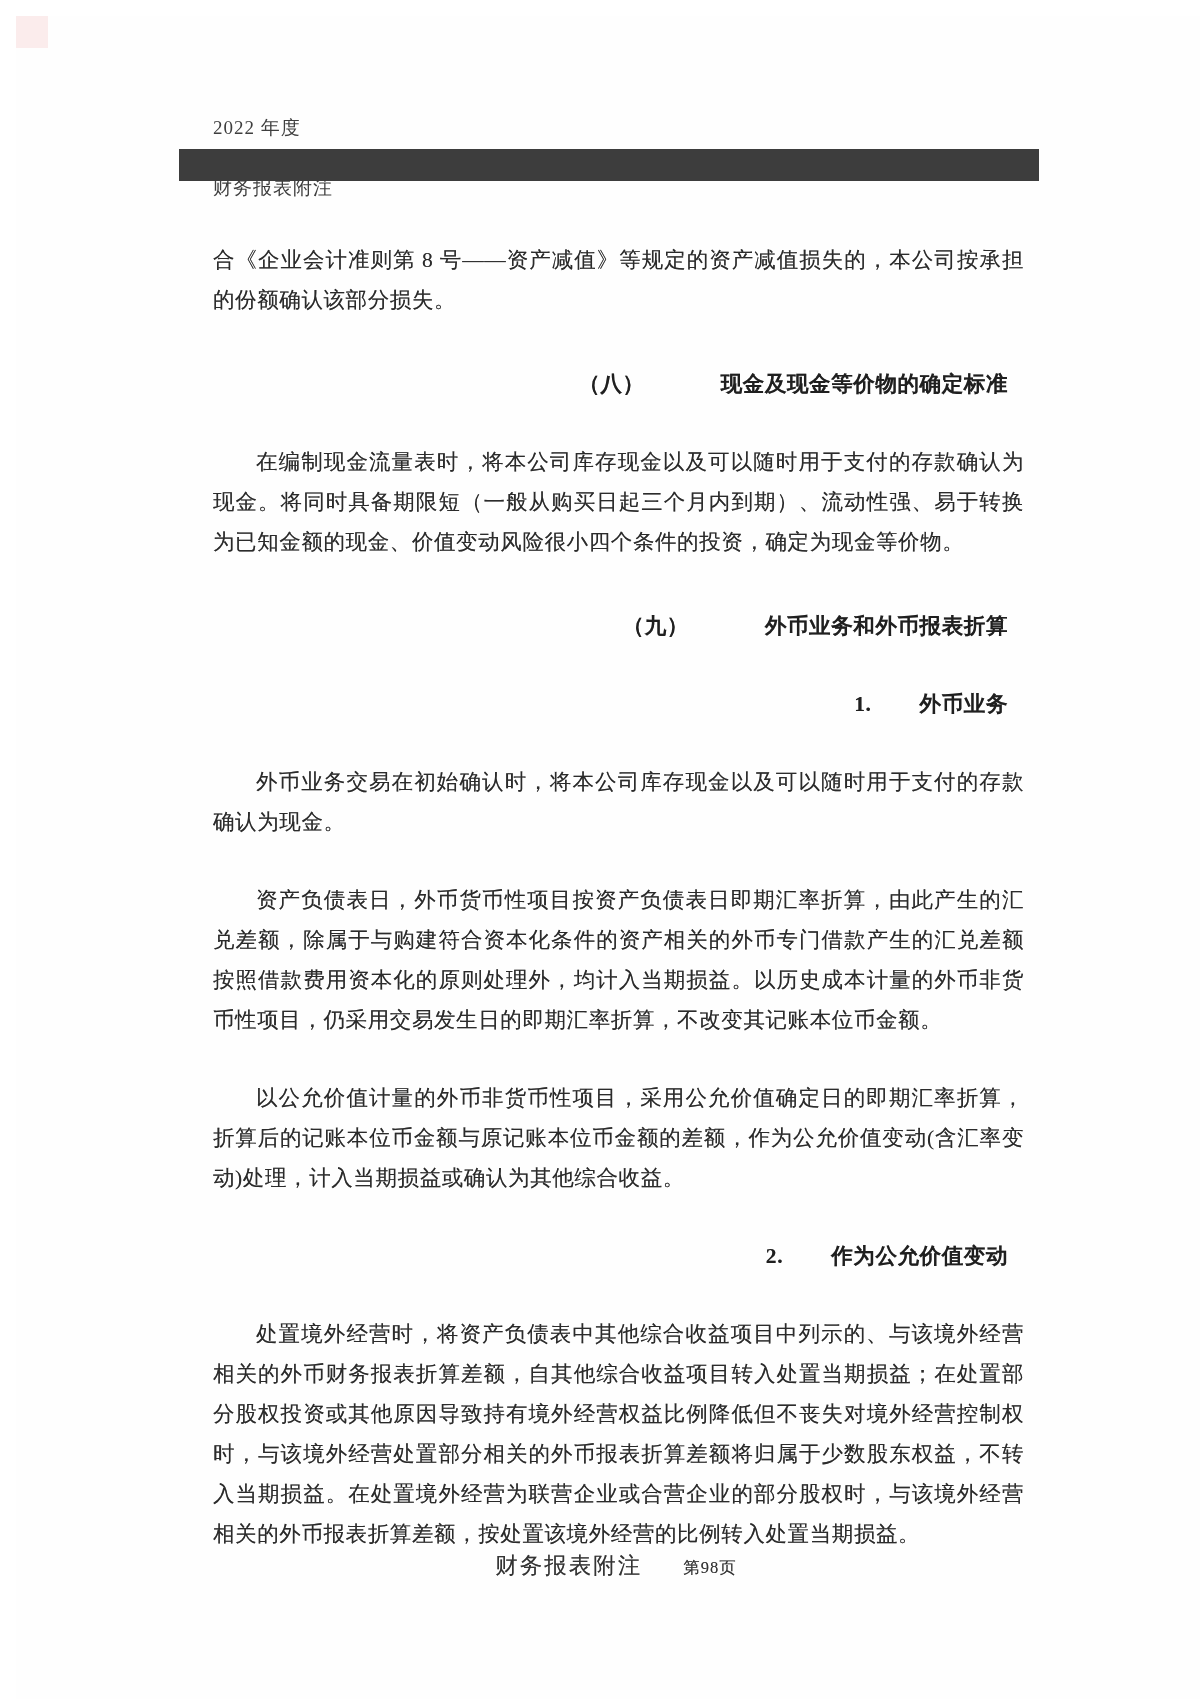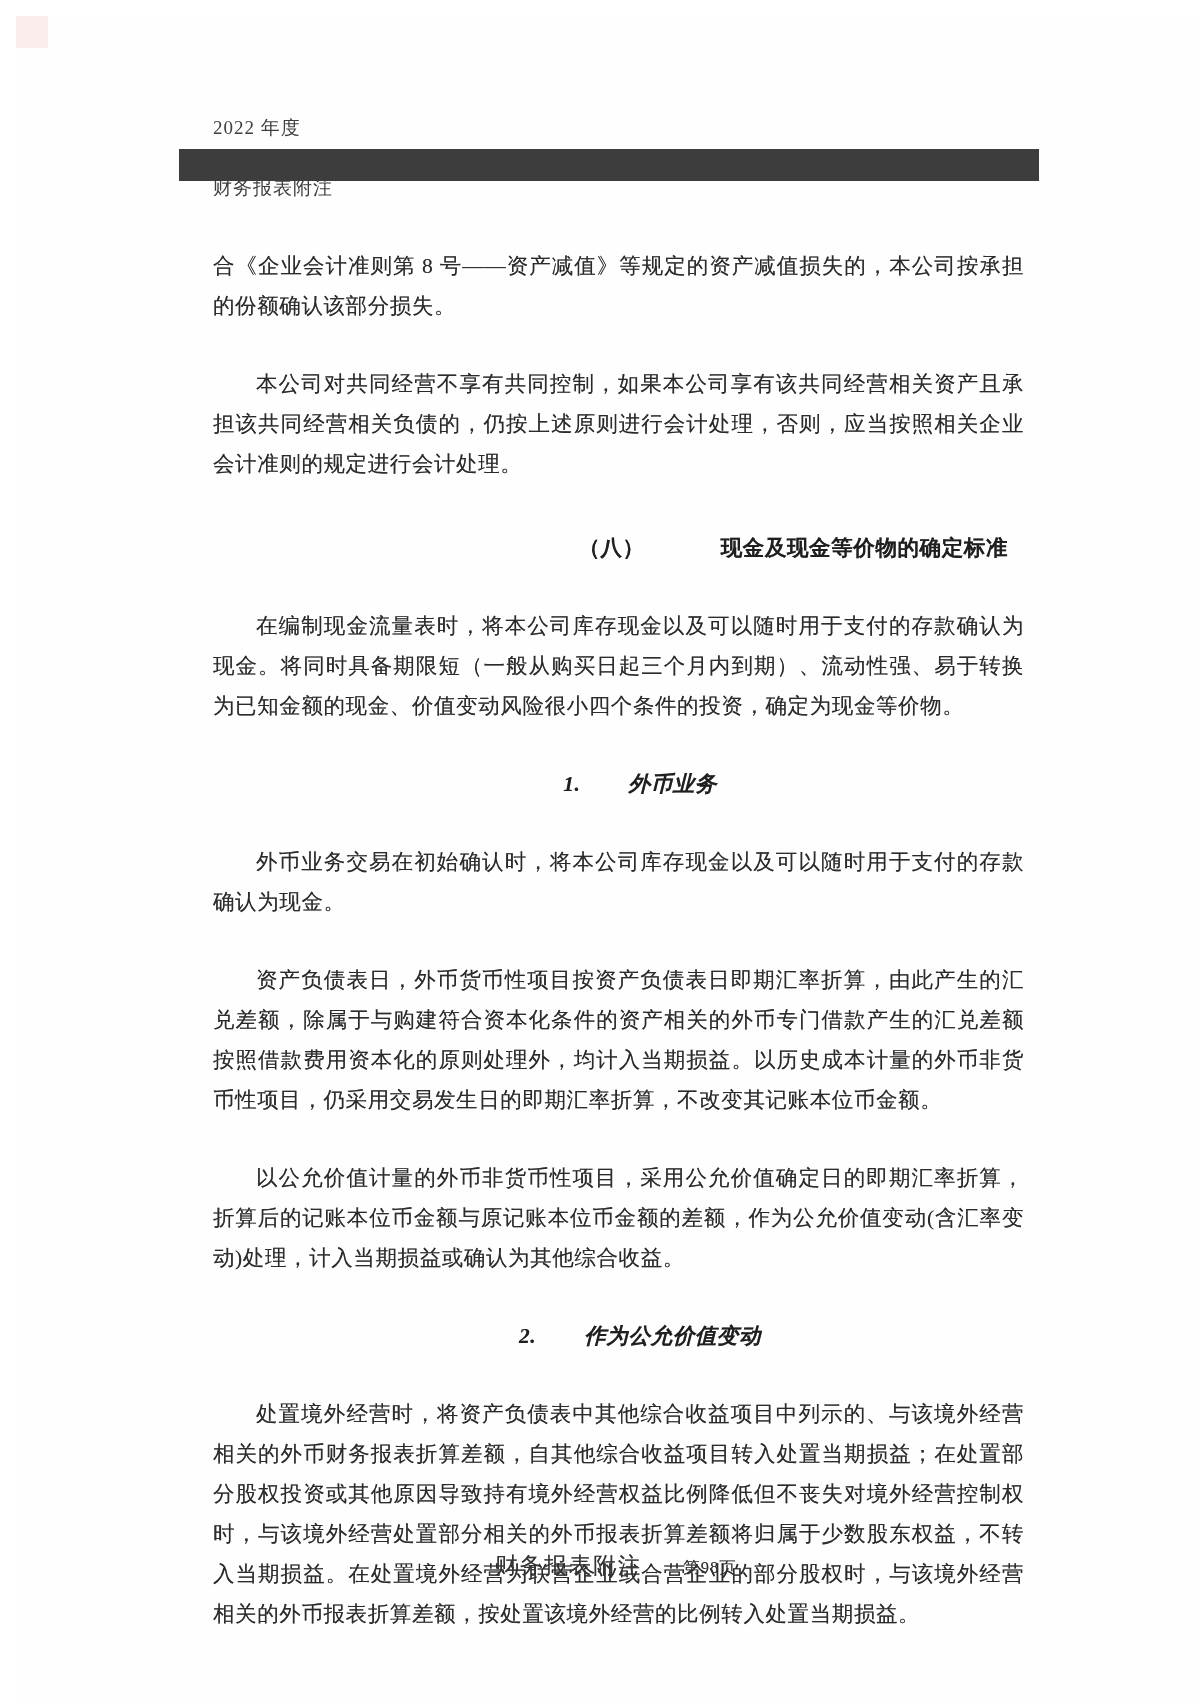--- a/index.html
+++ b/index.html
@@ -37,42 +37,41 @@
     width: 875px;
     font-size: 21.5px;
     line-height: 40px;
     letter-spacing: 0.6px;
     text-align: justify;
     text-justify: inter-character;
     word-break: break-all;
     color: var(--text-color, #2b2b2b);
     text-shadow: 0 0 0.4px rgba(45,45,45,0.55);
   }
-  .para { text-indent: 2em; margin-bottom: 6px; margin-top: 6px; }
+  .para { text-indent: 2em; margin-bottom: 6px; }
   .para.no-indent { text-indent: 0; }
   .sec-heading {
     font-weight: bold;
     color: #1f1f1f;
     padding-left: 57px;
     margin: 12px 0 6px 0;
     font-size: 21.5px;
     line-height: 40px;
     text-align: right;
     text-indent: 0;
   }
   .sec-heading .h-num { margin-right: 44px; }
   .sub-heading {
     font-weight: bold;
     color: #1f1f1f;
     padding-left: 59px;
     margin: 6px 0 6px 0;
     font-size: 21.5px;
     line-height: 40px;
-    text-align: center;
-    font-style: italic;
+    text-align: right;
   }
   .sub-heading .h-num { margin-right: 16px; }
   .doc-footer {
     position: absolute; left: 0; top: 1518px;
     width: 100%;
     text-align: center;
     color: #343434;
     text-shadow: 0 0 0.4px rgba(45,45,45,0.5);
   }
   .footer-title { font-size: 22.5px; letter-spacing: 2px; }
@@ -89,28 +88,30 @@
     <div>2022 年度</div>
     <div>财务报表附注</div>
   </header>
 
   <div class="header-rule"></div>
 
   <main class="doc-body">
 
     <p class="para no-indent">合《企业会计准则第 8 号——资产减值》等规定的资产减值损失的，本公司按承担的份额确认该部分损失。</p>
 
-    <p class="para">本公司对共同经营不享有共同控制，如果本公司享有该共同经营相关资产且承担该共同经营相关负债的，仍按上述原则进行会计处理，否则，应当按照相关企业会计准则的规定进行会计处理。</p>
 
     <h3 class="sec-heading">
       <span class="h-num">（八）</span><span class="h-title">现金及现金等价物的确定标准</span>
     </h3>
 
     <p class="para">在编制现金流量表时，将本公司库存现金以及可以随时用于支付的存款确认为现金。将同时具备期限短（一般从购买日起三个月内到期）、流动性强、易于转换为已知金额的现金、价值变动风险很小四个条件的投资，确定为现金等价物。</p>
 
+    <h3 class="sec-heading">
+      <span class="h-num">（九）</span><span class="h-title">外币业务和外币报表折算</span>
+    </h3>
 
     <h4 class="sub-heading">
       <span class="h-num">1.</span><span class="h-title">外币业务</span>
     </h4>
 
     <p class="para">外币业务交易在初始确认时，将本公司库存现金以及可以随时用于支付的存款确认为现金。</p>
 
     <p class="para">资产负债表日，外币货币性项目按资产负债表日即期汇率折算，由此产生的汇兑差额，除属于与购建符合资本化条件的资产相关的外币专门借款产生的汇兑差额按照借款费用资本化的原则处理外，均计入当期损益。以历史成本计量的外币非货币性项目，仍采用交易发生日的即期汇率折算，不改变其记账本位币金额。</p>
 
     <p class="para">以公允价值计量的外币非货币性项目，采用公允价值确定日的即期汇率折算，折算后的记账本位币金额与原记账本位币金额的差额，作为公允价值变动(含汇率变动)处理，计入当期损益或确认为其他综合收益。</p>

